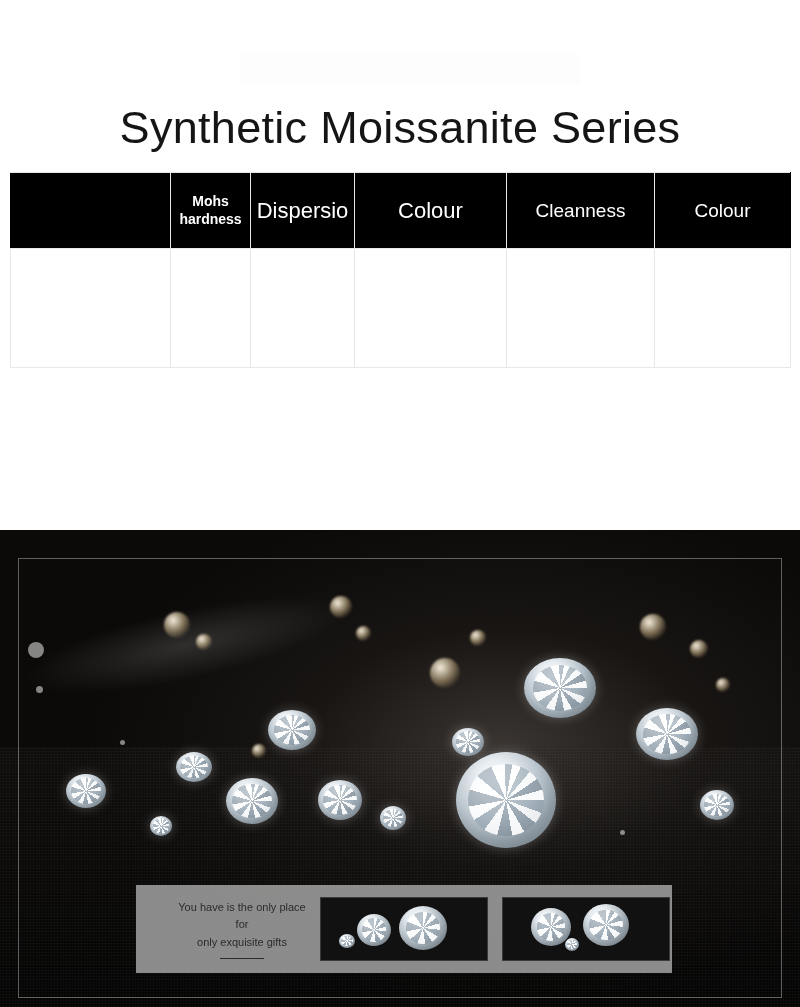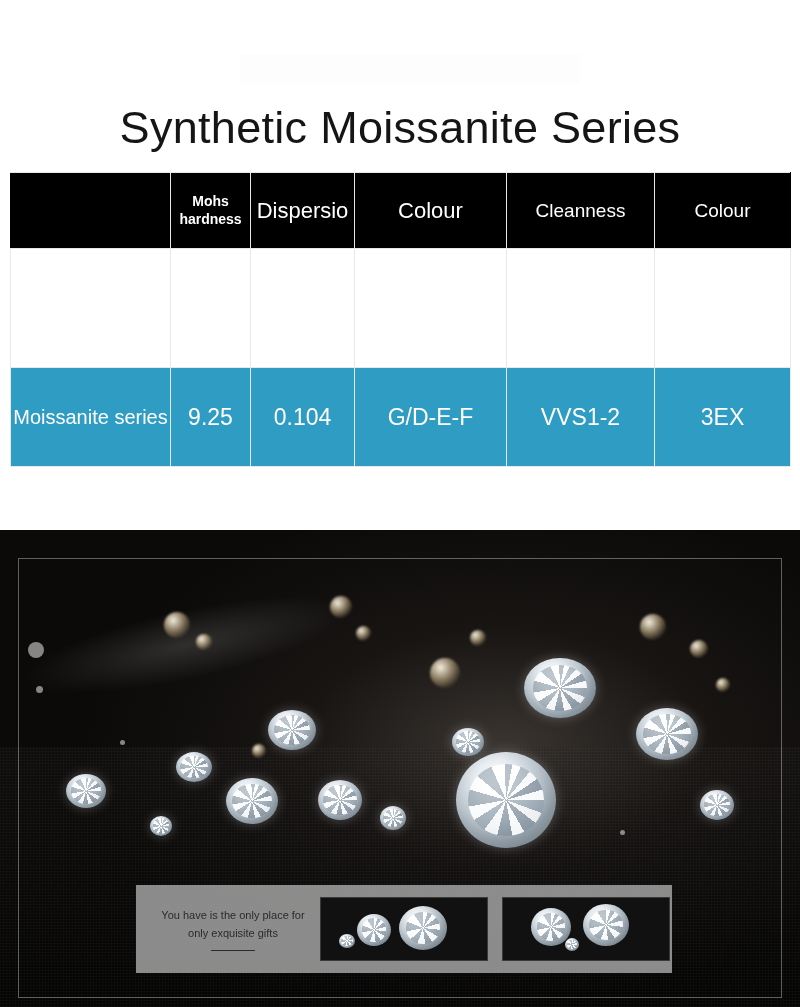--- a/index.html
+++ b/index.html
@@ -193,21 +193,21 @@
   .caption-card {
     position: absolute;
     left: 136px; top: 355px;
     width: 536px; height: 88px;
     background: rgba(168,168,168,0.82);
     display: flex;
     align-items: center;
   }
   .caption-text {
     width: 176px;
-    padding-left: 18px;
+    padding-left: 36px;
     box-sizing: border-box;
     color: #2b2b2b;
     font-size: 11px;
     line-height: 1.6;
     text-align: center;
   }
   .caption-rule {
     width: 44px;
     height: 1px;
     background: #2b2b2b;
@@ -283,28 +283,20 @@
         <td class="h-cut">Colour</td>
       </tr>
       <tr class="blank-row">
         <td></td>
         <td></td>
         <td></td>
         <td></td>
         <td></td>
         <td></td>
       </tr>
-      <tr class="data-row">
-        <td class="d-name">Moissanite series</td>
-        <td class="d-mohs">9.25</td>
-        <td class="d-disp">0.104</td>
-        <td class="d-colour">G/D-E-F</td>
-        <td class="d-clean">VVS1-2</td>
-        <td class="d-cut">3EX</td>
-      </tr>
     </tbody>
   </table>
 </div>
 
 <div class="photo">
   <div class="grain"></div>
   <div class="sheen"></div>
   <div class="photo-frame"></div>
 
   <div class="bk" style="left:164px; top:82px; width:26px; height:26px;"></div>

